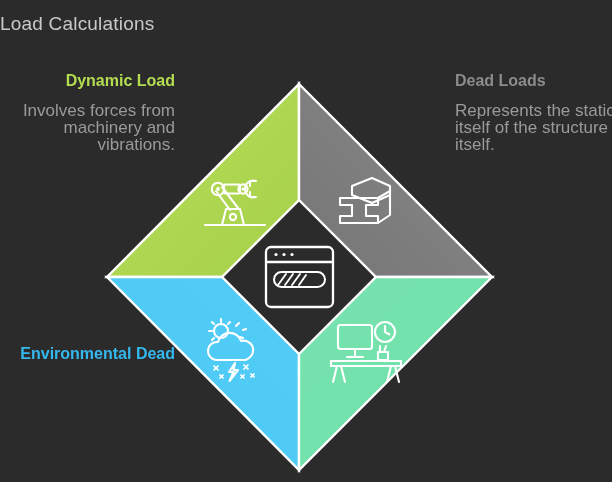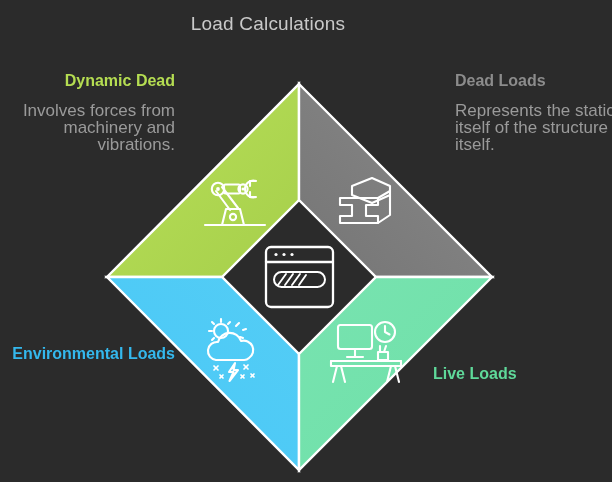--- a/index.html
+++ b/index.html
@@ -19,21 +19,20 @@
     width: 612px;
     height: 482px;
   }
 
   
   .title {
     position: absolute;
     top: 11px;
     left: 0;
     width: 536px;
-    text-align: center;
     font-size: 19px;
     font-weight: 400;
     color: #c9c9c9;
     letter-spacing: 0.2px;
     line-height: 26px;
   }
 
   
   .diamond-svg {
     position: absolute;
@@ -240,30 +239,29 @@
       <g stroke-width="1.9">
         <line x1="278" y1="285" x2="286" y2="274"></line>
         <line x1="285" y1="285" x2="293" y2="274"></line>
         <line x1="292" y1="285" x2="300" y2="274"></line>
         <line x1="299" y1="285" x2="306" y2="275"></line>
       </g>
     </g>
   </svg>
 
   <div class="block right-align" id="block-dynamic">
-    <div class="heading">Dynamic Dead</div>
+    <div class="heading">Dynamic Load</div>
     <div class="body">Involves forces from machinery and vibrations.</div>
   </div>
 
   <div class="block left-align" id="block-dead">
     <div class="heading">Dead Loads</div>
     <div class="body">Represents the static itself of the structure itself.</div>
   </div>
 
   <div class="block right-align" id="block-environmental">
-    <div class="heading">Environmental Loads</div>
+    <div class="heading">Environmental Dead</div>
   </div>
 
   <div class="block left-align" id="block-live">
-    <div class="heading">Live Loads</div>
   </div>
 
 </div>
 
 </body></html>

